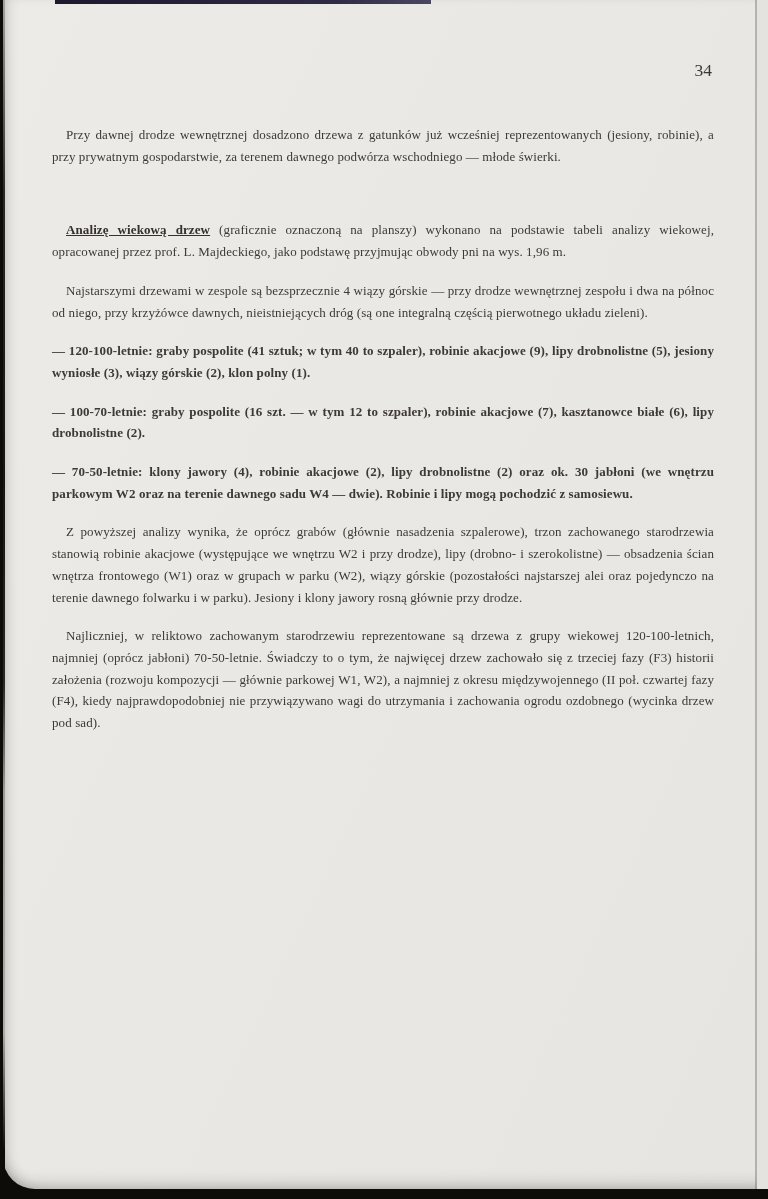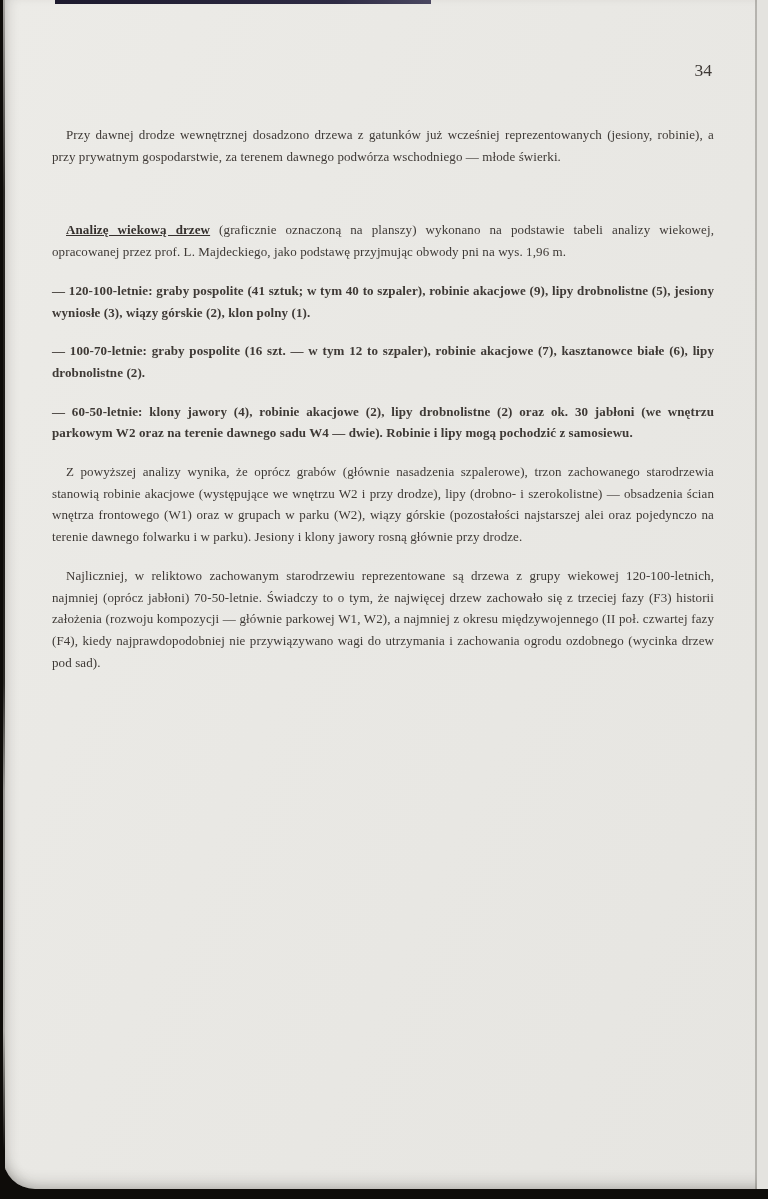--- a/index.html
+++ b/index.html
@@ -80,27 +80,28 @@
   <div class="right-edge-zone"></div>
   <div class="right-edge-line"></div>
 
   <div class="page-number">34</div>
 
   <div class="content">
     <p class="p-indent gap-large"><span>Przy dawnej drodze wewnętrznej dosadzono drzewa z gatunków już wcześniej reprezentowanych (jesiony, robinie), a przy prywatnym gospodarstwie, za terenem dawnego podwórza wschodniego — młode świerki.</span></p>
 
     <p class="p-indent"><b>Analizę wiekową drzew</b><span> (graficznie oznaczoną na planszy) wykonano na podstawie tabeli analizy wiekowej, opracowanej przez prof. L. Majdeckiego, jako podstawę przyjmując obwody pni na wys. 1,96 m.</span></p>
 
+    <p class="p-indent"><span>Najstarszymi drzewami w zespole są bezsprzecznie 4 wiązy górskie — przy drodze wewnętrznej zespołu i dwa na północ od niego, przy krzyżówce dawnych, nieistniejących dróg (są one integralną częścią pierwotnego układu zieleni).</span></p>
 
 
     <p class="p-dash"><span>— 120-100-letnie: graby pospolite (41 sztuk; w tym 40 to szpaler), robinie akacjowe (9), lipy drobnolistne (5), jesiony wyniosłe (3), wiązy górskie (2), klon polny (1).</span></p>
 
     <p class="p-dash"><span>— 100-70-letnie: graby pospolite (16 szt. — w tym 12 to szpaler), robinie akacjowe (7), kasztanowce białe (6), lipy drobnolistne (2).</span></p>
 
-    <p class="p-dash"><span>— 60-50-letnie: klony jawory (4), robinie akacjowe (2), lipy drobnolistne (2) oraz ok. 30 jabłoni (we wnętrzu parkowym W2 oraz na terenie dawnego sadu W4 — dwie). Robinie i lipy mogą pochodzić z samosiewu.</span></p>
+    <p class="p-dash"><span>— 70-50-letnie: klony jawory (4), robinie akacjowe (2), lipy drobnolistne (2) oraz ok. 30 jabłoni (we wnętrzu parkowym W2 oraz na terenie dawnego sadu W4 — dwie). Robinie i lipy mogą pochodzić z samosiewu.</span></p>
 
     <p class="p-indent"><span>Z powyższej analizy wynika, że oprócz grabów (głównie nasadzenia szpalerowe), trzon zachowanego starodrzewia stanowią robinie akacjowe (występujące we wnętrzu W2 i przy drodze), lipy (drobno- i szerokolistne) — obsadzenia ścian wnętrza frontowego (W1) oraz w grupach w parku (W2), wiązy górskie (pozostałości najstarszej alei oraz pojedynczo na terenie dawnego folwarku i w parku). Jesiony i klony jawory rosną głównie przy drodze.</span></p>
 
     <p class="p-indent"><span>Najliczniej, w reliktowo zachowanym starodrzewiu reprezentowane są drzewa z grupy wiekowej 120-100-letnich, najmniej (oprócz jabłoni) 70-50-letnie. Świadczy to o tym, że najwięcej drzew zachowało się z trzeciej fazy (F3) historii założenia (rozwoju kompozycji — głównie parkowej W1, W2), a najmniej z okresu międzywojennego (II poł. czwartej fazy (F4), kiedy najprawdopodobniej nie przywiązywano wagi do utrzymania i zachowania ogrodu ozdobnego (wycinka drzew pod sad).</span></p>
   </div>
 </div>
 
 <div class="top-strip"></div>
 <div class="left-strip"></div>
 

